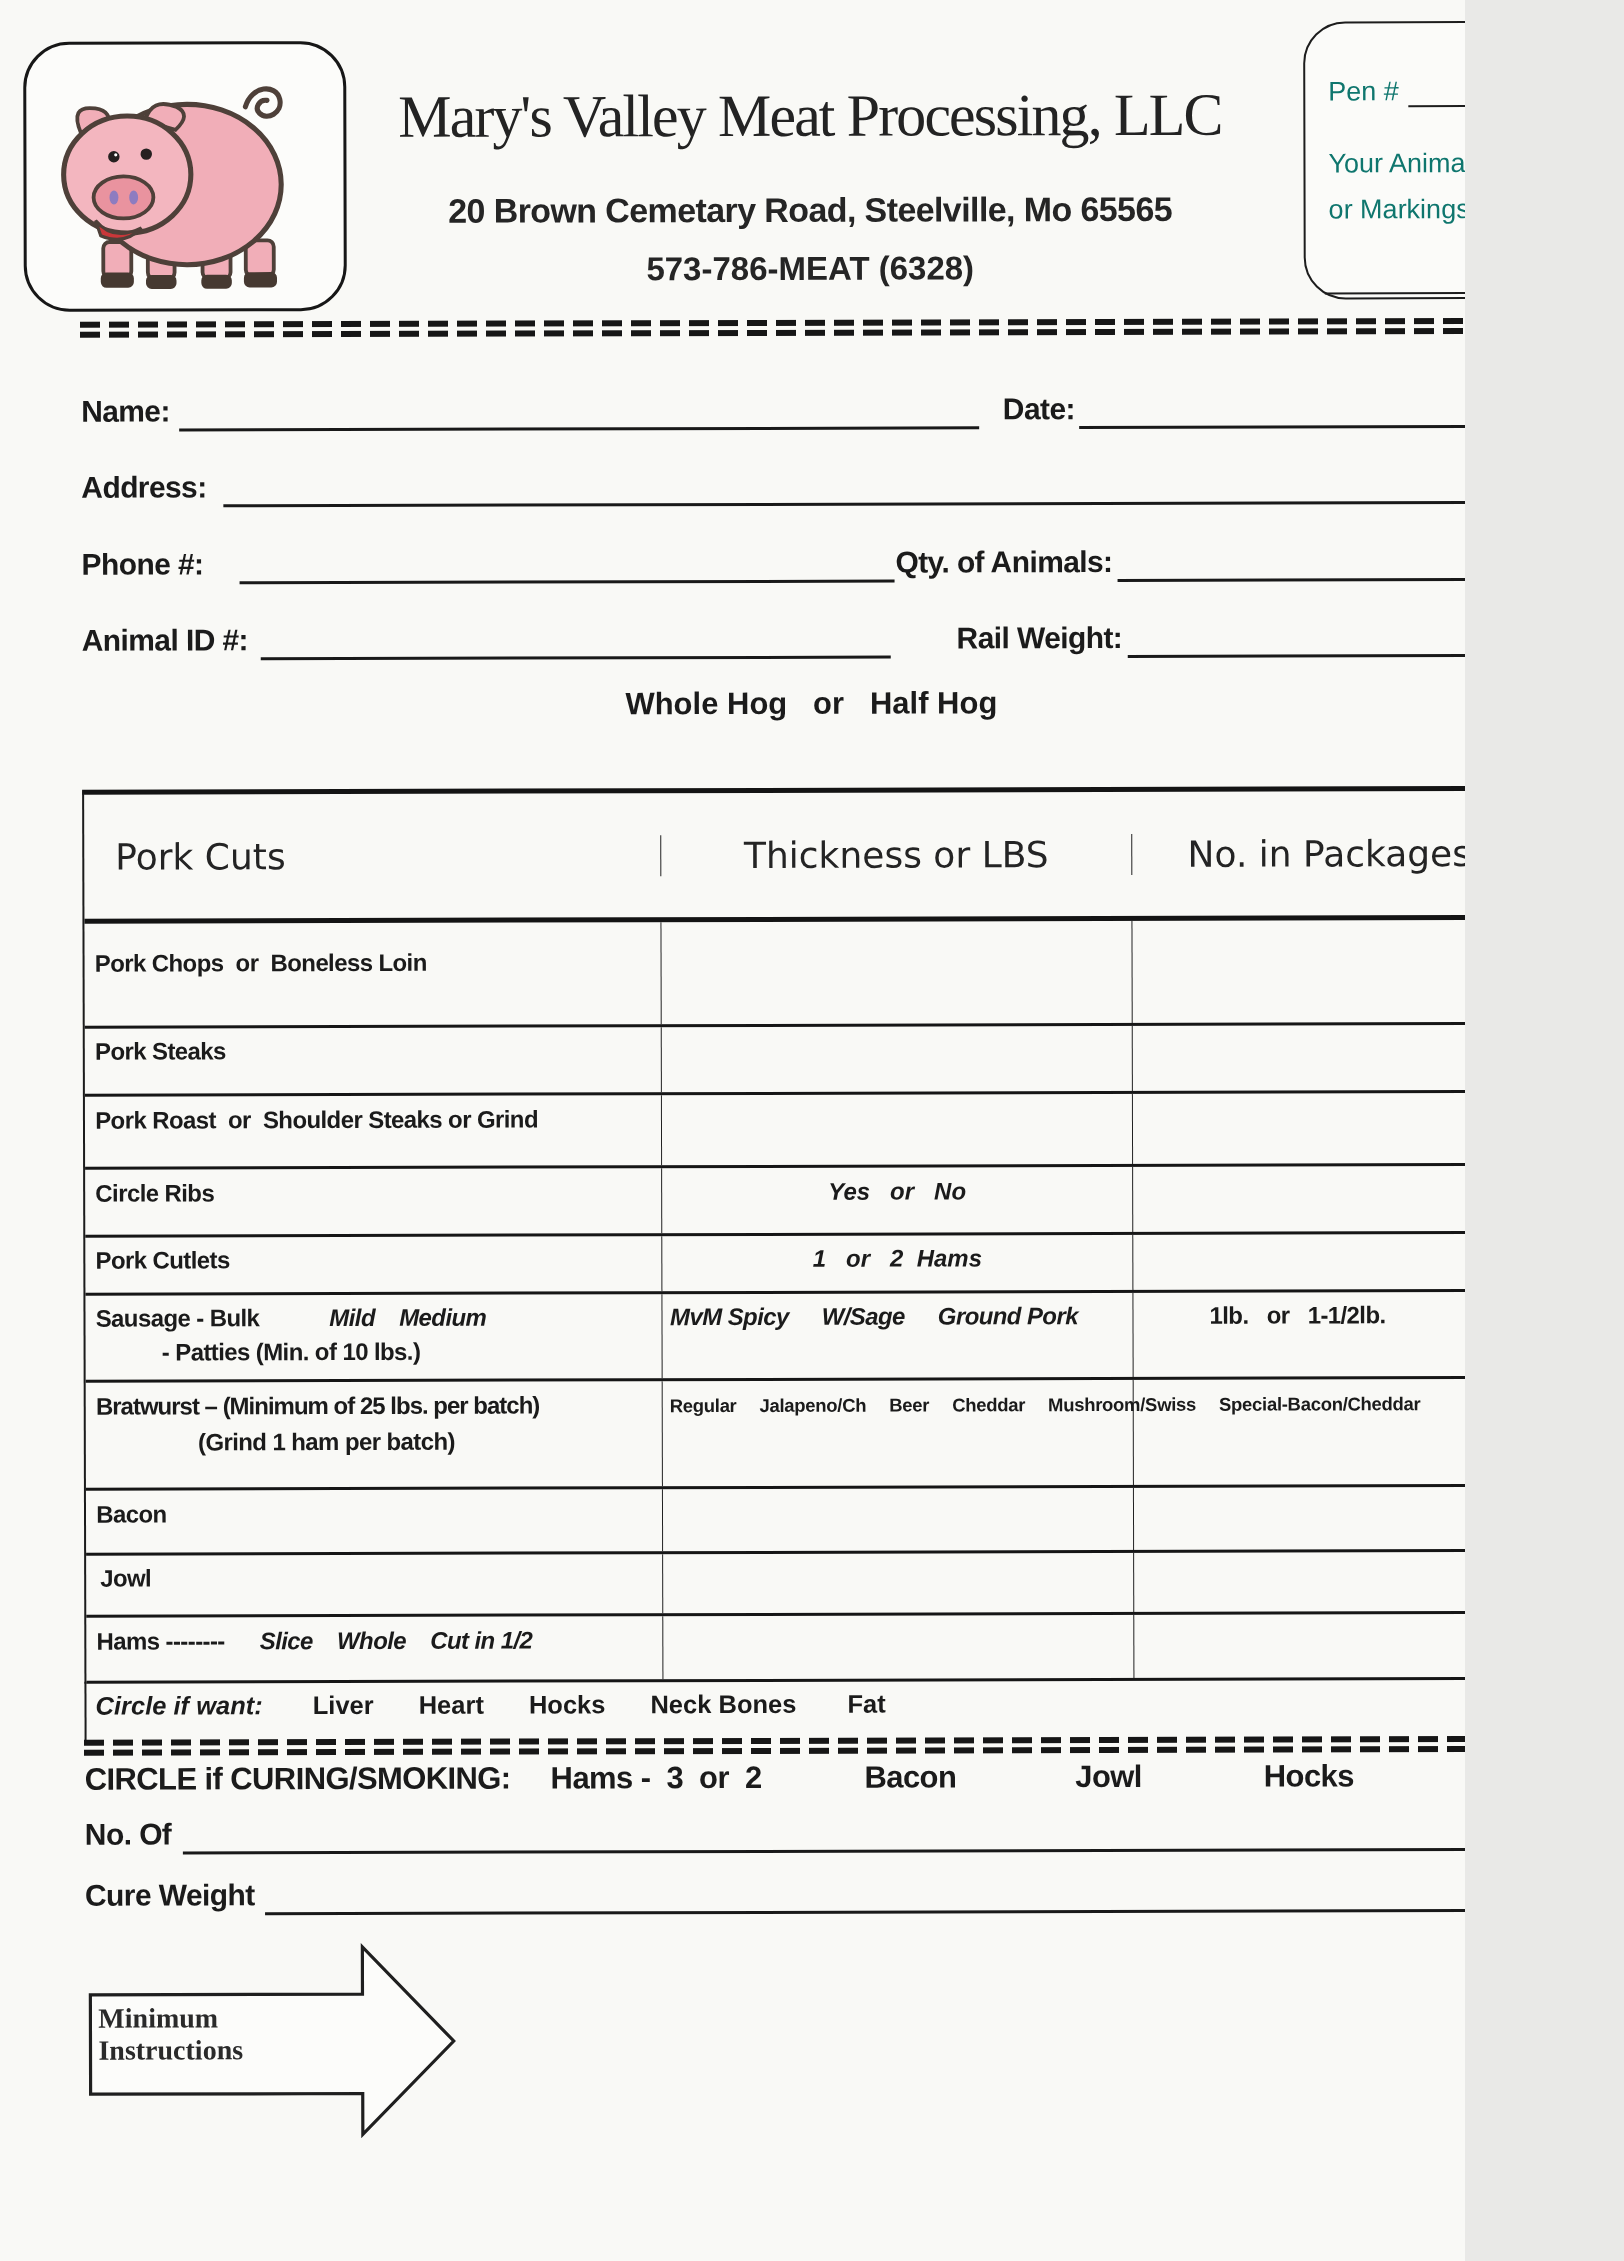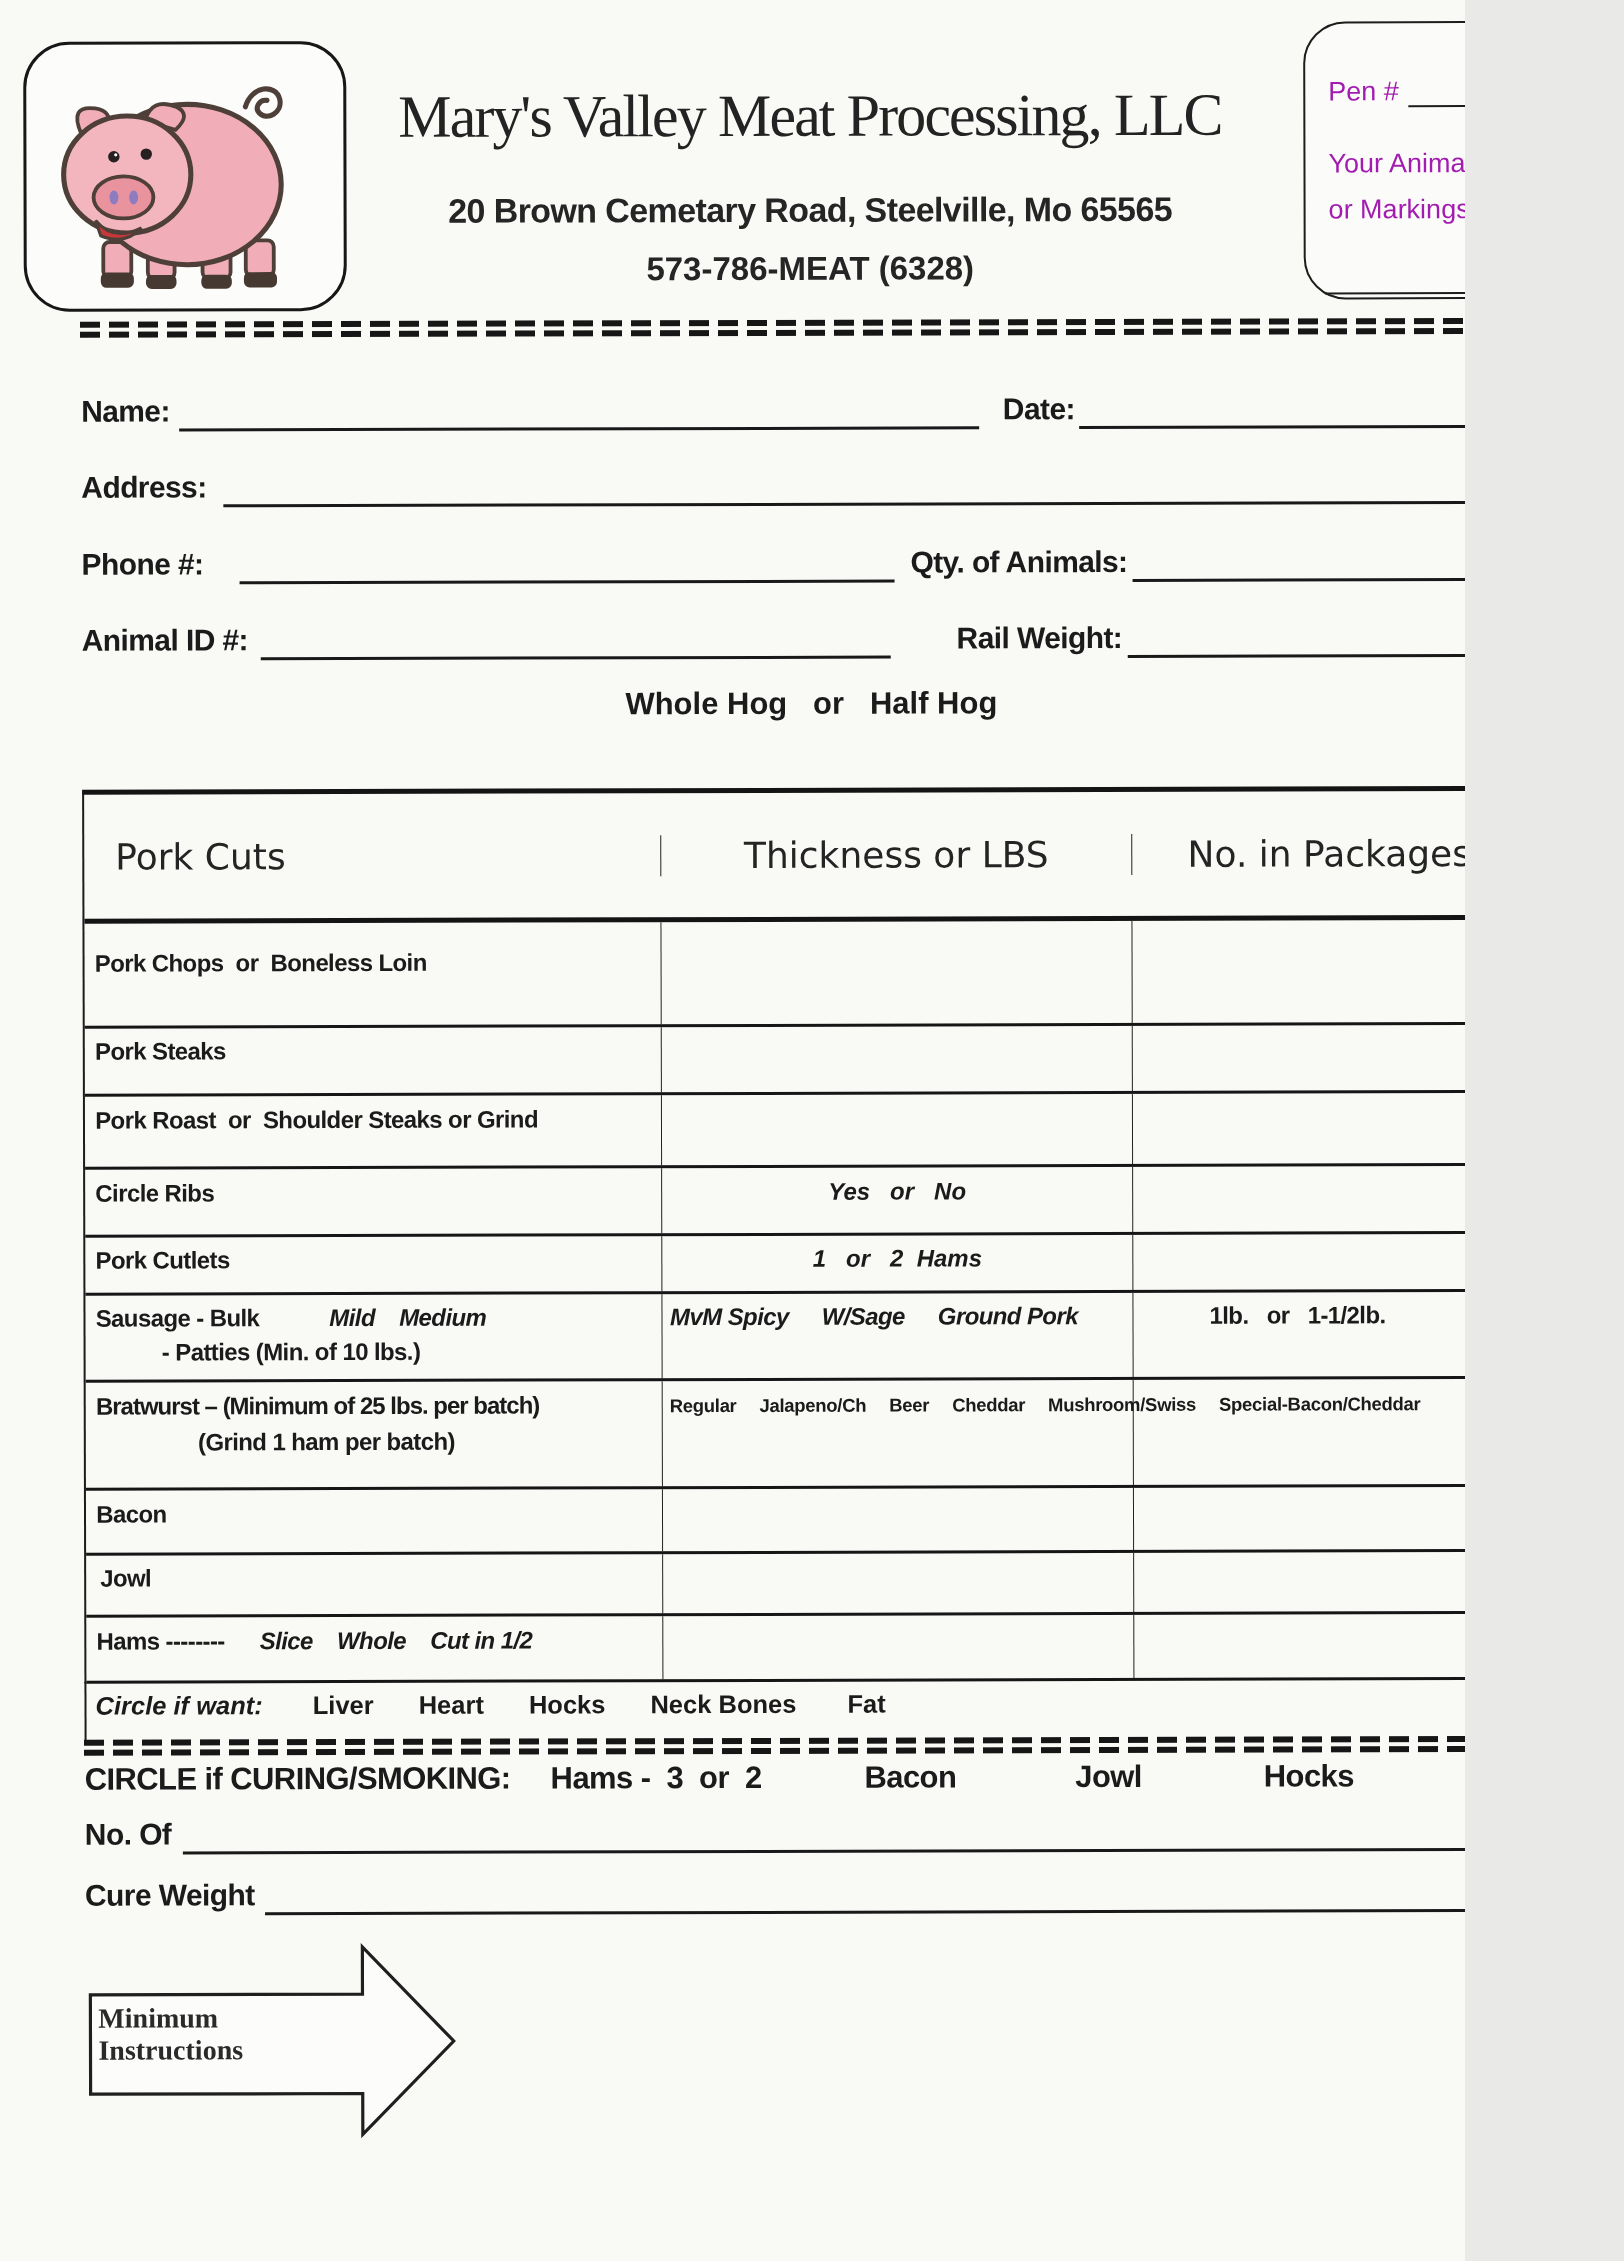--- a/index.html
+++ b/index.html
@@ -12,21 +12,21 @@
   
   .logo-box{position:absolute;left:25.5px;top:40px;width:317px;height:264px;border:3.2px solid #171717;
             border-radius:46px;background:#fcfcfa;display:flex;align-items:center;justify-content:center;}
   .company{position:absolute;left:344px;top:82px;width:937px;text-align:center;
            font-family:"Liberation Serif",serif;font-size:60px;letter-spacing:-1.9px;color:#232323;}
   .hdr-addr{position:absolute;left:344px;top:191px;width:937px;text-align:center;
             font-size:34px;font-weight:700;letter-spacing:-0.6px;color:#252525;}
   .hdr-phone{position:absolute;left:344px;top:250px;width:937px;text-align:center;
              font-size:33px;font-weight:700;color:#252525;}
   .pen-box{position:absolute;left:1306px;top:23px;width:280px;height:274px;border:2.5px solid #1d1d1d;
-           border-radius:42px;background:#fbfbf9;font-size:27px;color:#a21caf;}
+           border-radius:42px;background:#fbfbf9;font-size:27px;color:#0f766e;}
   .pen-row{position:absolute;left:23px;top:50px;display:flex;align-items:flex-end;width:239px;}
   .pen-line{flex:1;border-bottom:2.5px solid #1d1d1d;height:32px;margin-left:9px;}
   .pen-l1{position:absolute;left:23px;top:125px;}
   .pen-row2{position:absolute;left:23px;top:171px;display:flex;width:242px;}
   .mark-line{flex:1;border-bottom:2.5px solid #1d1d1d;height:31px;margin-left:10.2px;}
   .pen-bottom{position:absolute;left:19px;top:269px;width:227px;border-bottom:2.5px solid #1d1d1d;}
 
   
   .dashline{position:absolute;left:82px;width:1460px;}
   .dash{height:5.7px;background:repeating-linear-gradient(90deg,#161616 0 20.4px,transparent 20.4px 29px);}
@@ -126,21 +126,21 @@
     <span style="margin-left:24px">Date:</span>
     <span class="uline grow" style="margin-left:3.8px"></span>
   </div>
   <div class="frow" style="top:466px">
     <span>Address:</span>
     <span class="uline grow" style="margin-left:16.6px"></span>
   </div>
   <div class="frow" style="top:543px">
     <span>Phone #:</span>
     <span class="uline" style="width:655px;margin-left:36px"></span>
-    <span style="margin-left:16px">Qty. of Animals:</span>
+    <span style="margin-left:1px">Qty. of Animals:</span>
     <span class="uline grow" style="margin-left:5.1px"></span>
   </div>
   <div class="frow" style="top:619px">
     <span>Animal ID #:</span>
     <span class="uline" style="width:630px;margin-left:12.7px"></span>
     <span style="margin-left:66px">Rail Weight:</span>
     <span class="uline grow" style="margin-left:5.1px"></span>
   </div>
 
   <div class="hogline pre">Whole Hog   or   Half Hog</div>

